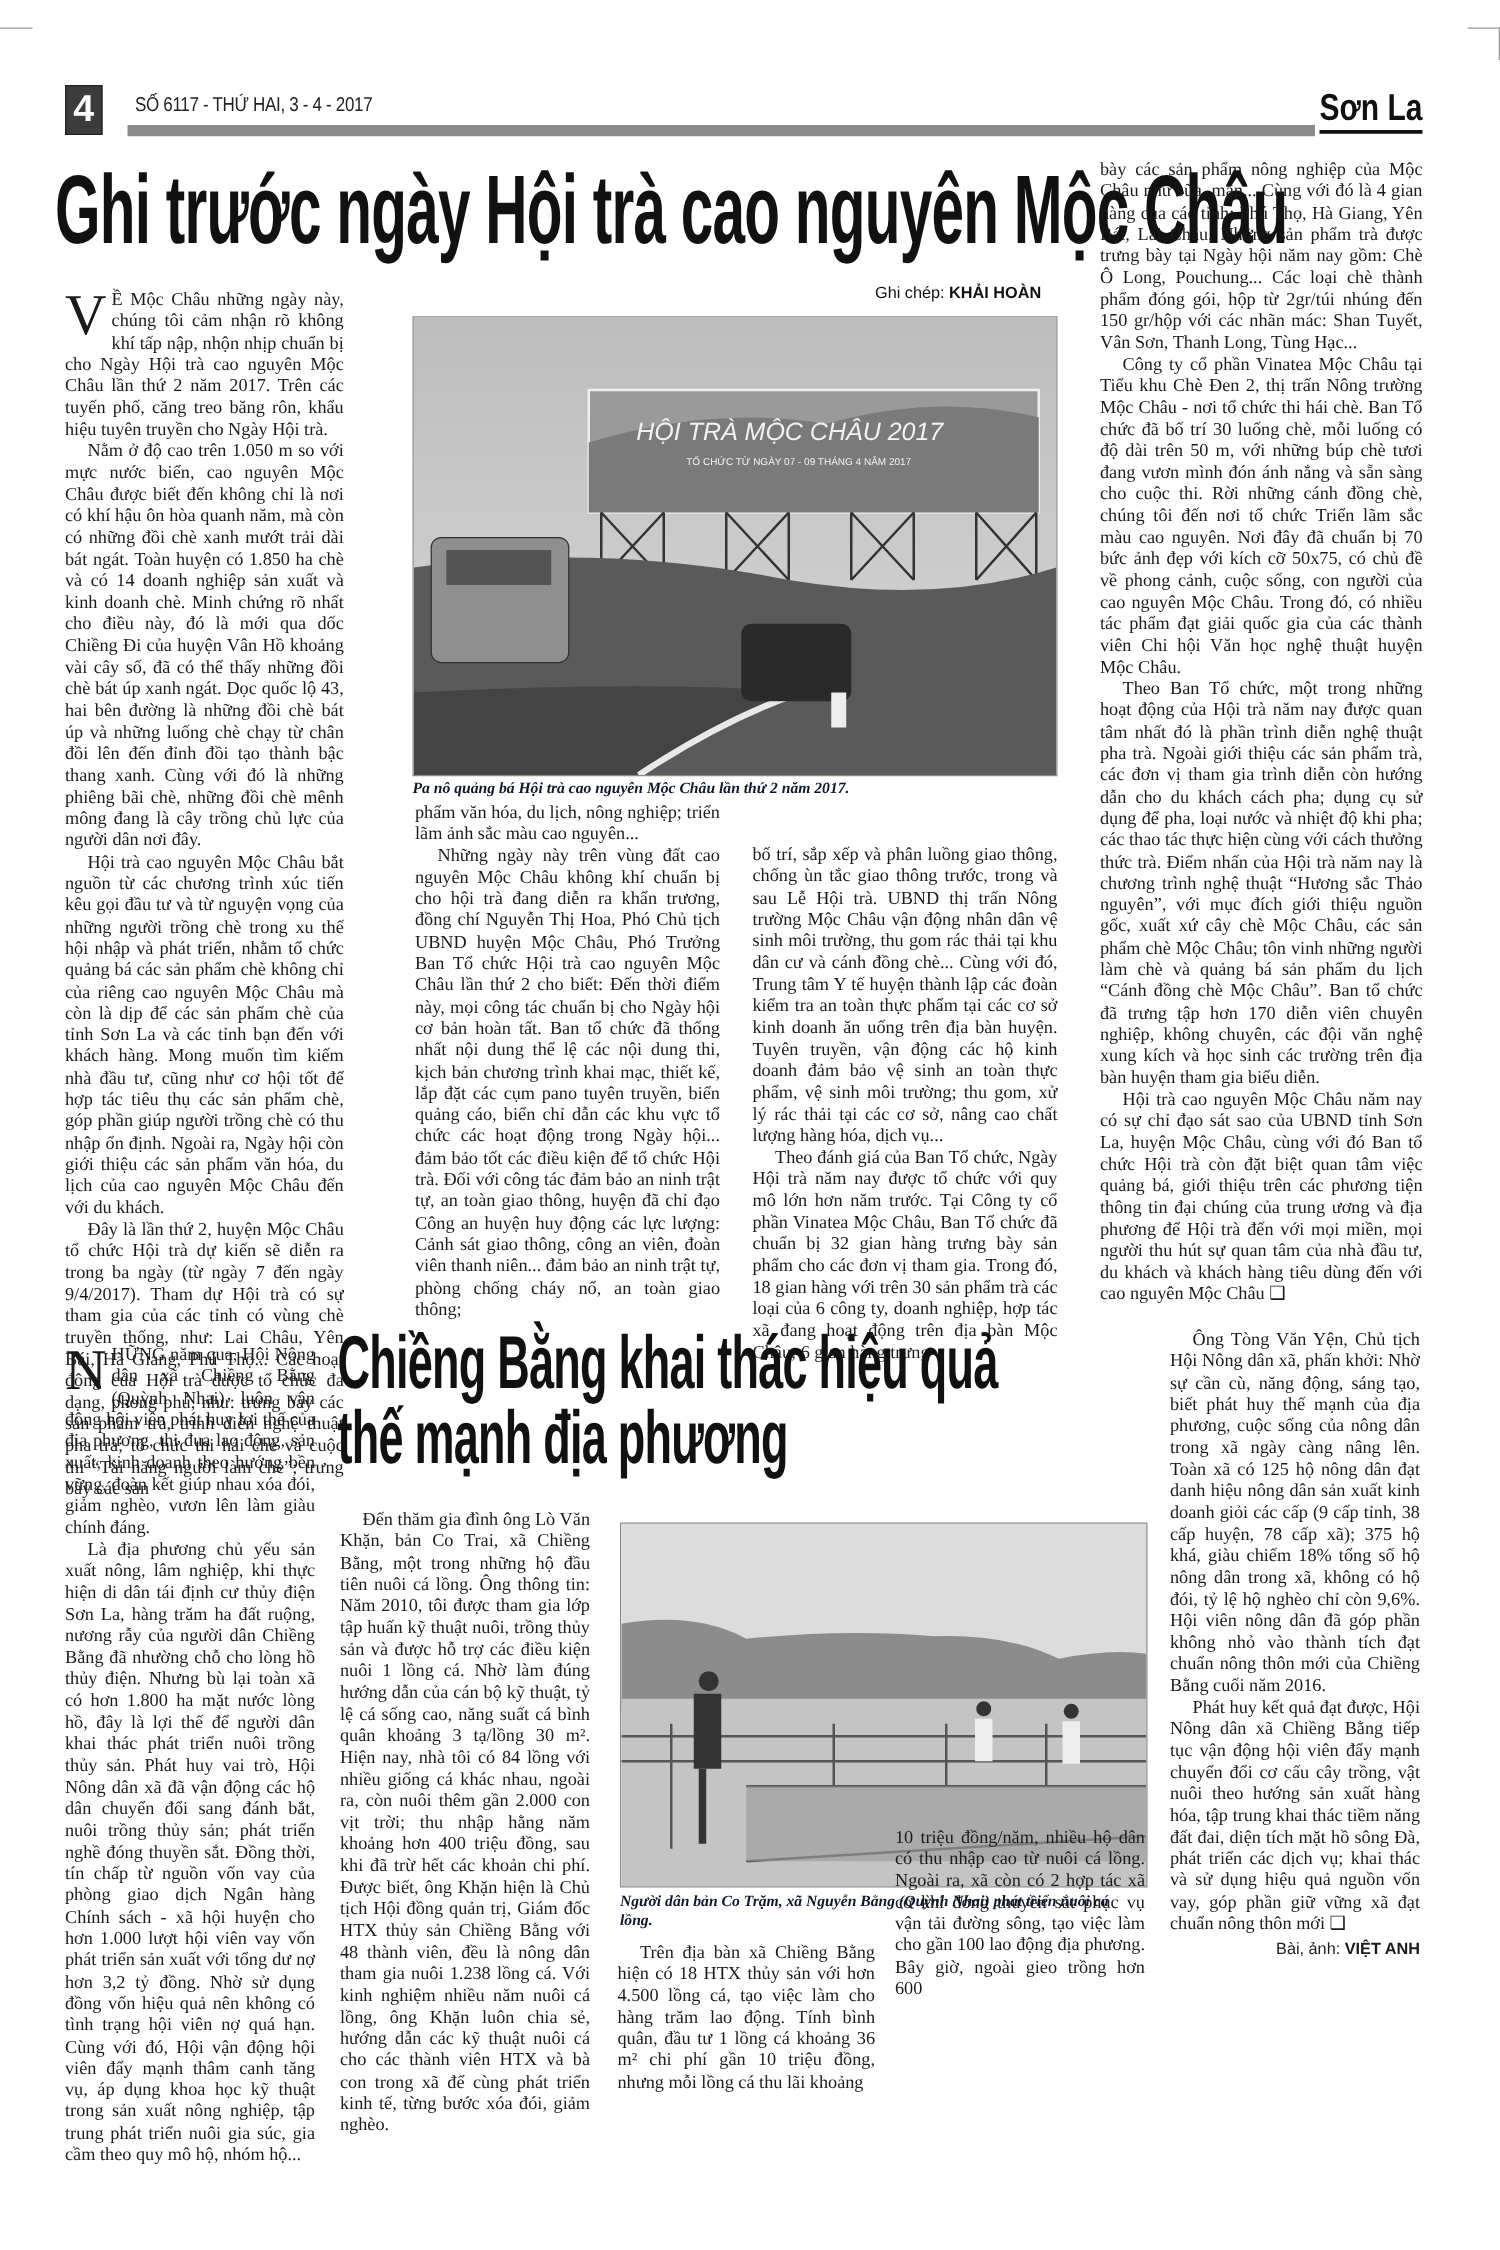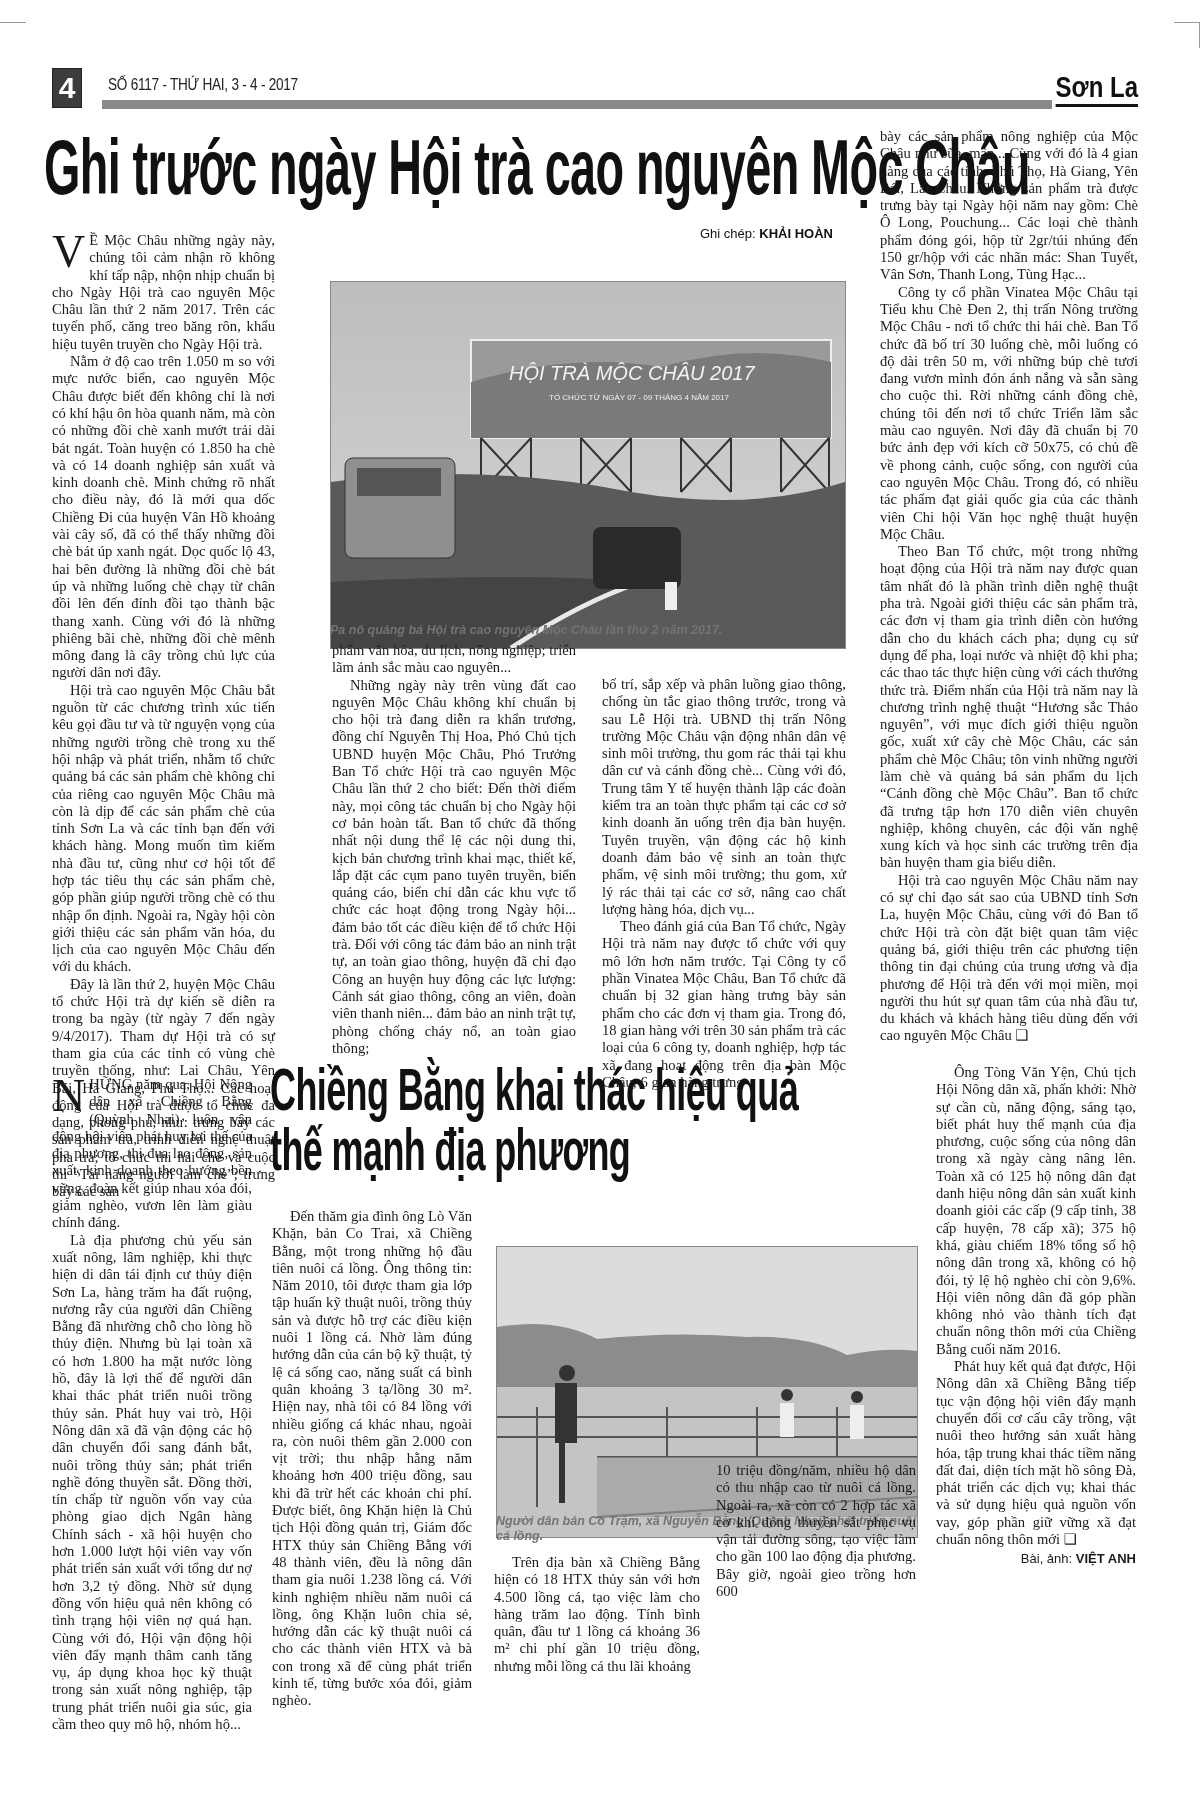--- a/index.html
+++ b/index.html
@@ -11,22 +11,22 @@
   .section-name { position:absolute; right:62px; top:70px; font-family:"Liberation Sans", sans-serif; font-weight:bold; font-size:30px; transform:scaleX(0.8); transform-origin:right; border-bottom:3px solid #111; line-height:34px; color:#111; }
   .headline { position:absolute; font-family:"Liberation Sans", sans-serif; font-weight:bold; color:#111; transform-origin:left top; white-space:nowrap; letter-spacing:-1px; }
   .h1 { left:44px; top:122px; font-size:78px; transform:scaleX(0.6); line-height:90px; }
   .h2 { left:270px; top:1060px; font-size:60px; transform:scaleX(0.6); line-height:60px; }
   .byline { position:absolute; font-family:"Liberation Sans", sans-serif; font-size:13px; color:#111; }
   .byline b { font-weight:bold; }
   .col { position:absolute; font-size:14.6px; line-height:17.3px; text-align:justify; hyphens:none; }
   .col p { margin:0; text-indent:18px; }
   .col p.first { text-indent:0; }
   .dropcap { float:left; font-size:46px; line-height:36px; margin:2px 4px 0 0; font-family:"Liberation Serif", serif; }
-  .photo { position:absolute; border:1px solid #888; overflow:hidden;margin-top:28px; }
-  .caption { position:absolute; font-family:Liberation Sans, sans-serif; font-weight:bold; font-style:italic; font-size:12.5px; line-height:15px; color:#737373; }
+  .photo { position:absolute; border:1px solid #888; overflow:hidden; }
+  .caption { position:absolute; font-family:Liberation Serif, serif; font-weight:bold; font-style:italic; font-size:12.5px; line-height:15px; color:#0f172a; }
 </style>
 </head>
 <body>
 
 <div class="crop-mark" style="left:0;top:22px;width:26px;height:1px;"></div>
 <div class="crop-mark" style="right:0;top:22px;width:26px;height:1px;"></div>
 <div class="crop-mark" style="right:0;top:22px;width:1px;height:26px;"></div>
 
 <div class="page-num">4</div>
 <div class="issue-line">SỐ 6117 - THỨ HAI, 3 - 4 - 2017</div>

